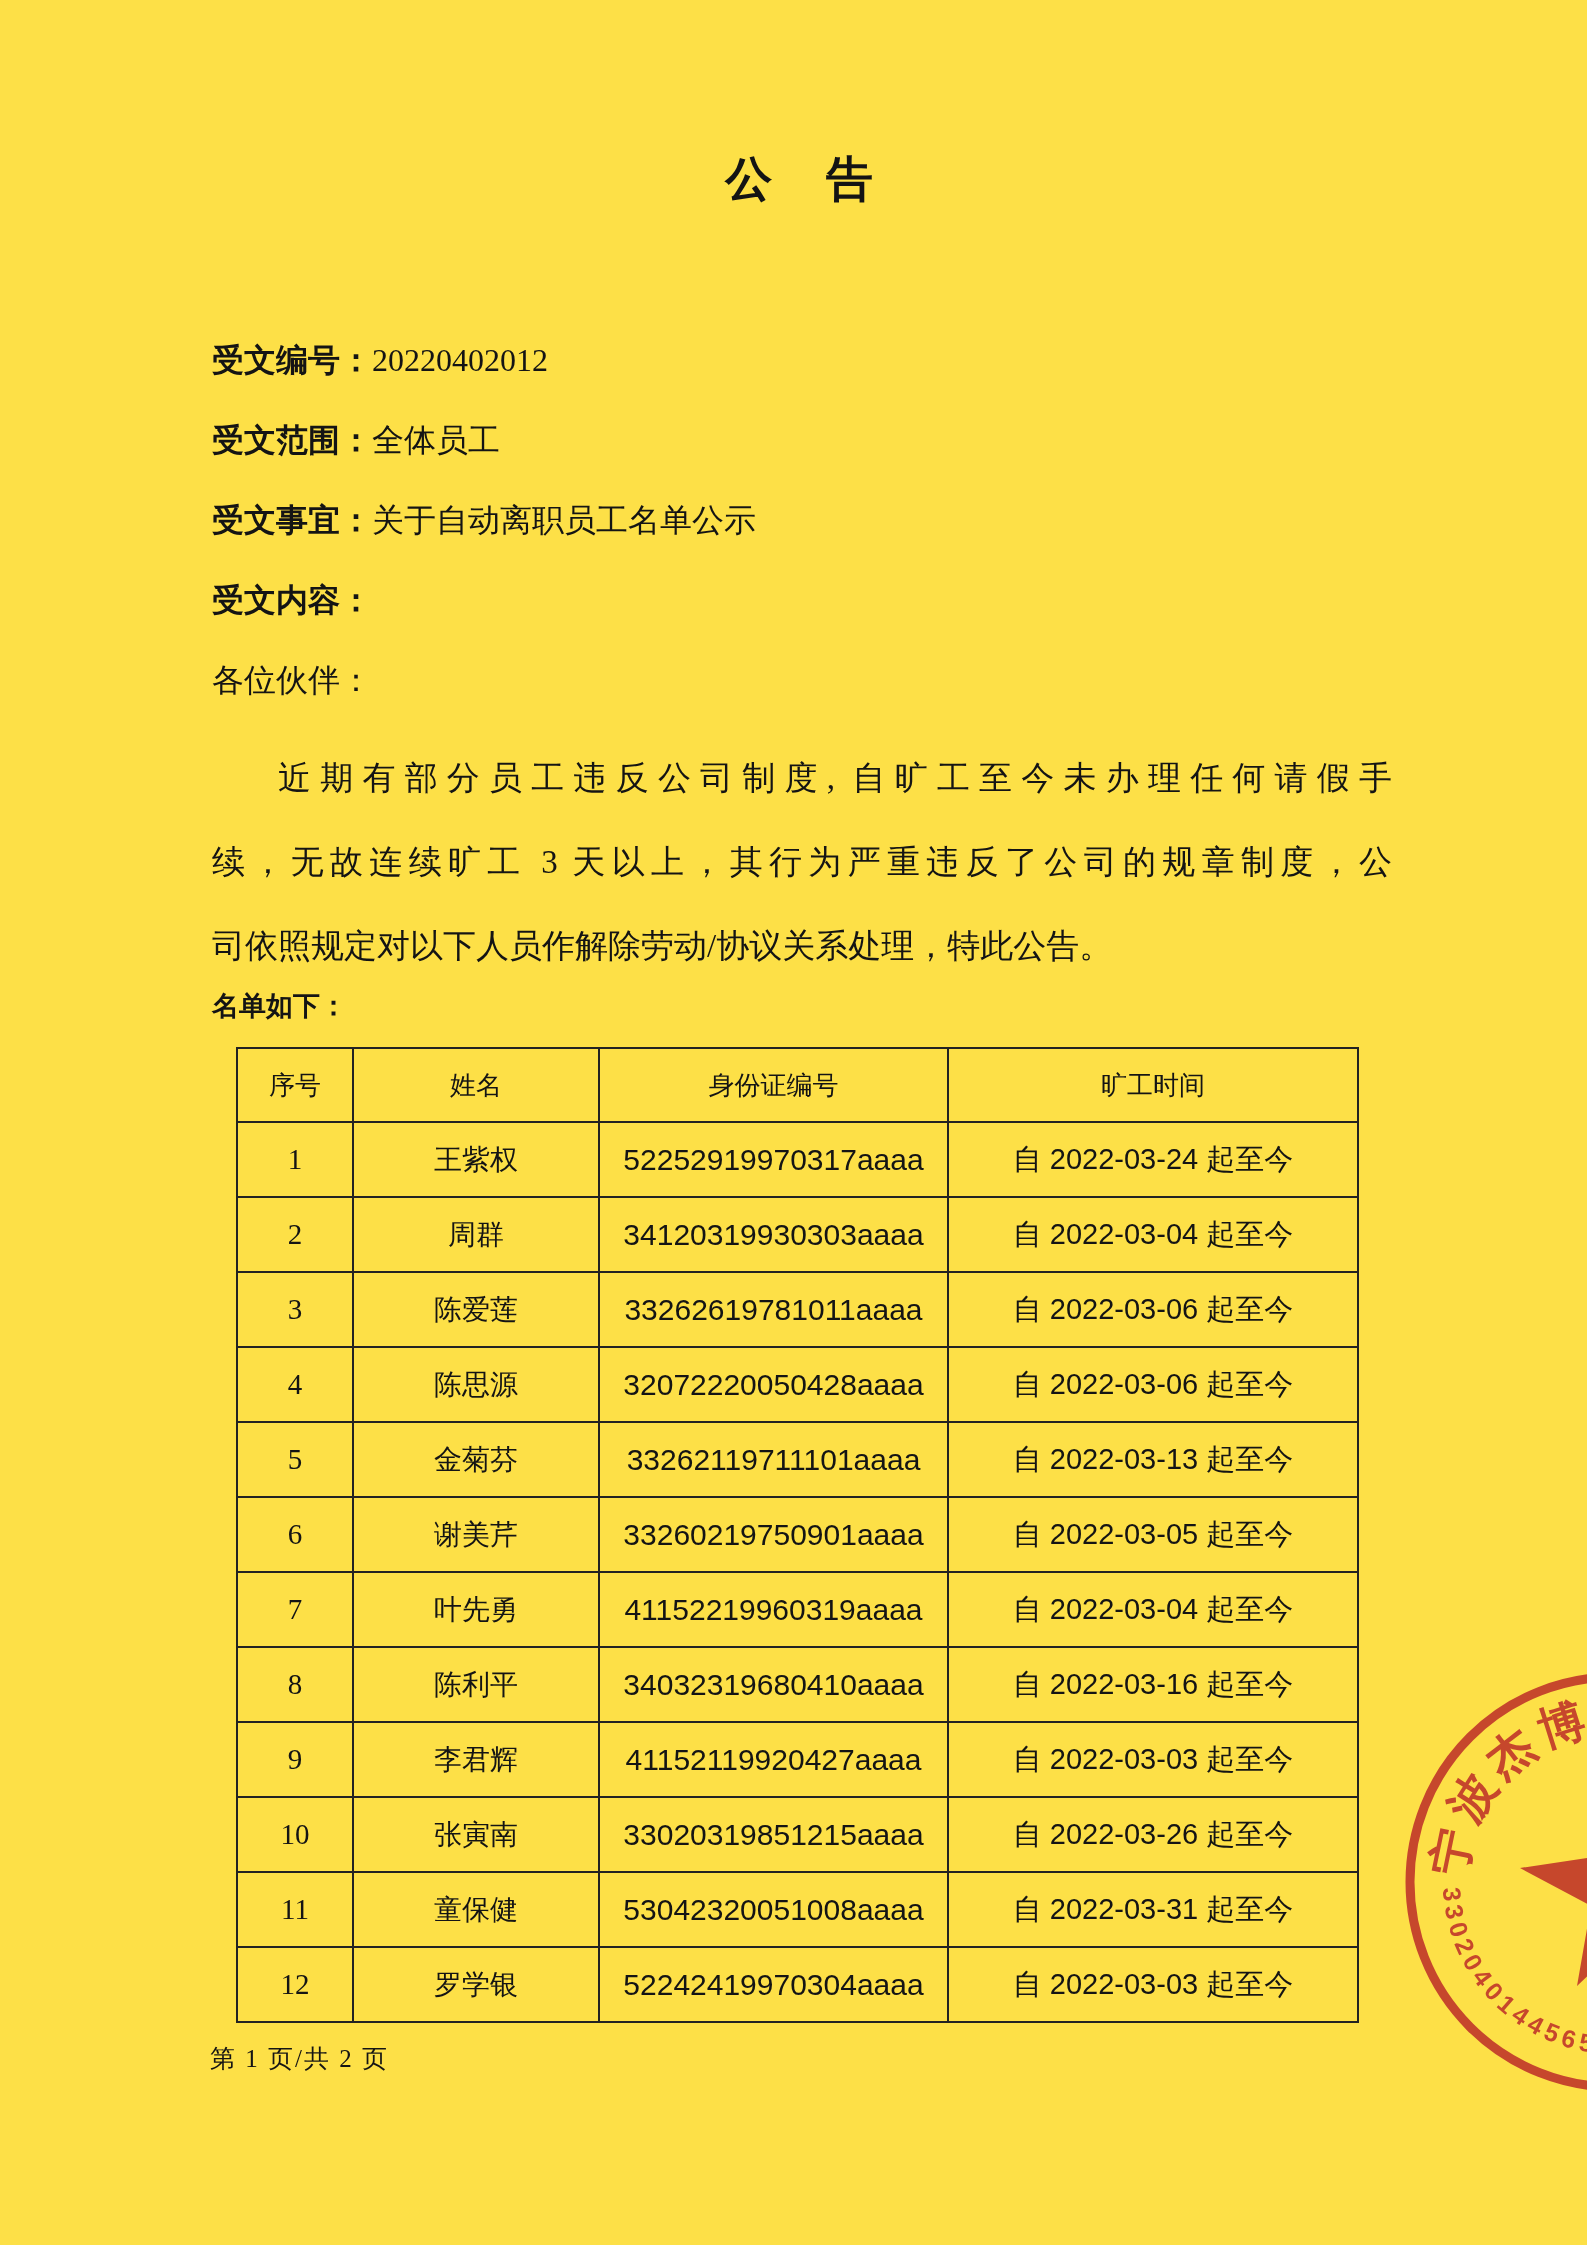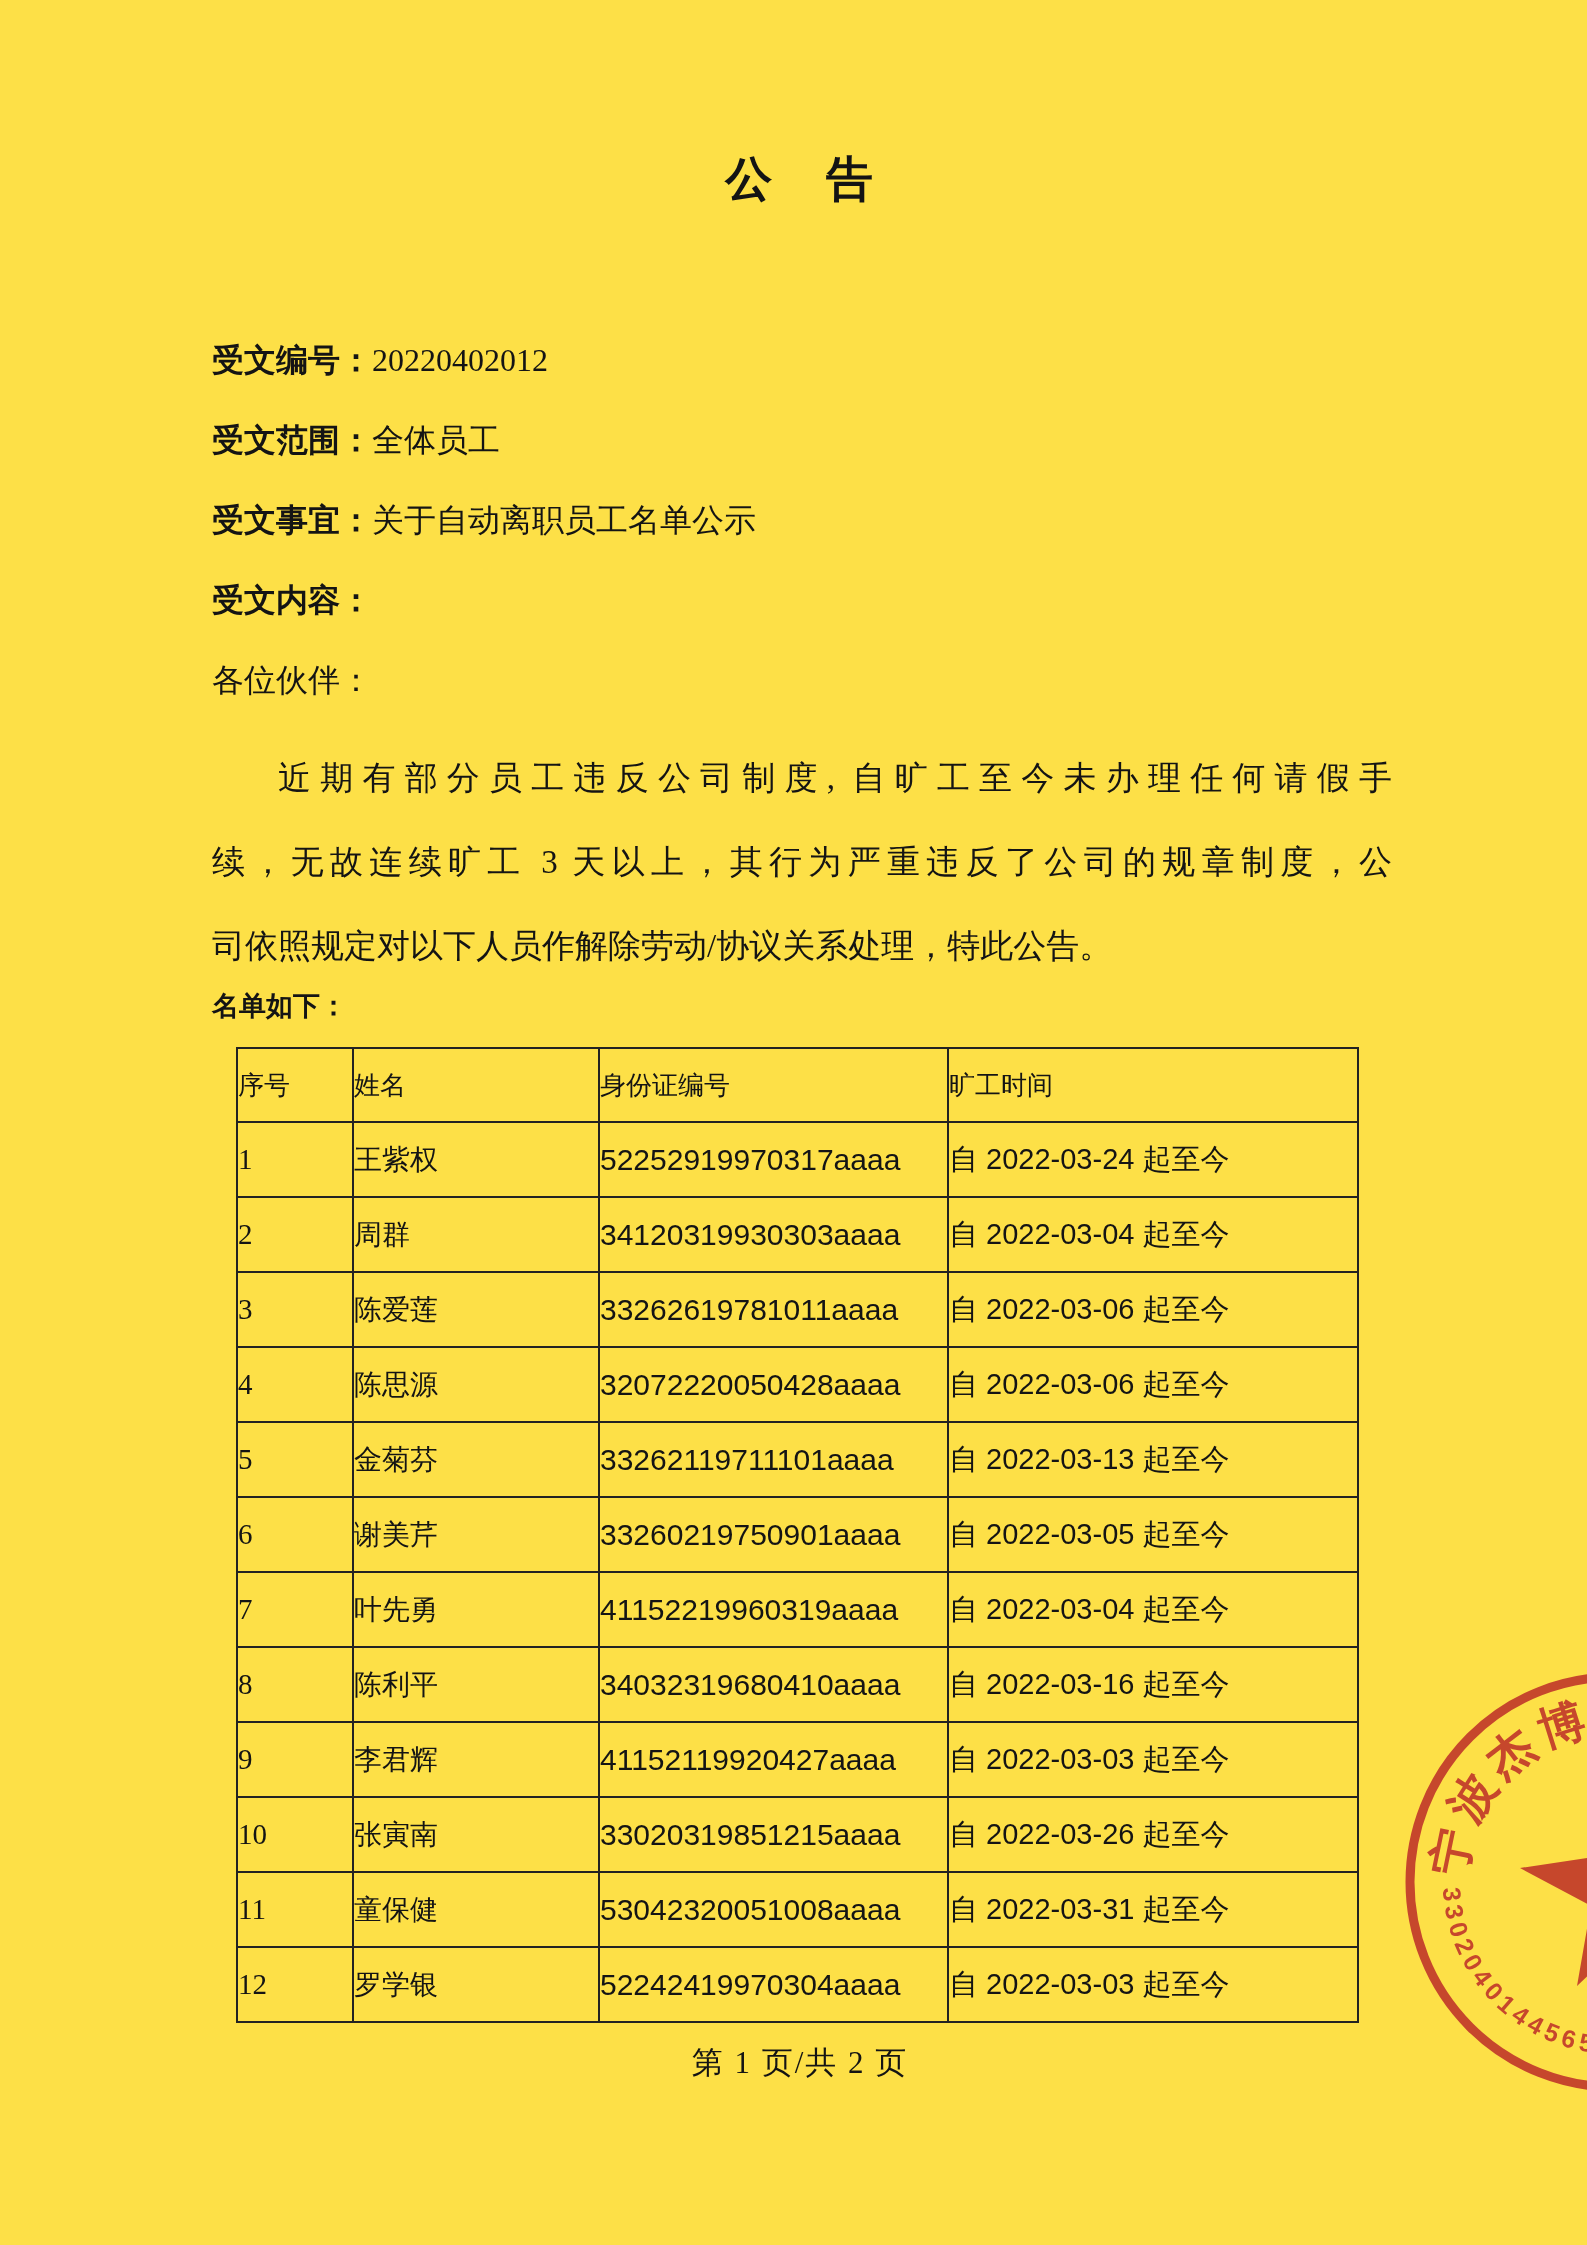--- a/index.html
+++ b/index.html
@@ -43,39 +43,39 @@
     position:absolute;left:212px;top:988px;
     font-size:27px;font-weight:bold;
   }
   table.roster{
     position:absolute;left:236px;top:1047px;
     border-collapse:collapse;table-layout:fixed;
     width:1121px;
   }
   table.roster th,table.roster td{
     border:2px solid #222222;
-    text-align:left;vertical-align:middle;
+    text-align:center;vertical-align:middle;
     padding:0;overflow:hidden;
   }
   table.roster th{
     height:72px;font-size:26px;font-weight:normal;
     font-family:"Liberation Serif","DejaVu Serif",serif;
   }
   table.roster td{height:73px;}
   col.col-0{width:116px;}
   col.col-1{width:246px;}
   col.col-2{width:349px;}
   col.col-3{width:410px;}
   td.c0{font-size:29px;font-family:"Liberation Serif","DejaVu Serif",serif;}
   td.c1{font-size:28px;font-family:"Liberation Serif","DejaVu Serif",serif;}
   td.c2{font-size:30px;font-family:"Liberation Sans","DejaVu Sans",sans-serif;}
   td.c3{font-size:29px;font-family:"Liberation Sans","DejaVu Sans",sans-serif;margin-left:37px;}
   .page-footer{
     position:absolute;left:210px;top:2042px;width:1180px;
-    text-align:center;font-size:31px;letter-spacing:2px;
+    font-size:25px;letter-spacing:2px;
   }
   .stamp{
     position:absolute;left:1395px;top:1662px;
     width:440px;height:440px;
     opacity:0.88;
     pointer-events:none;
   }
 </style>
 </head>
 <body>

